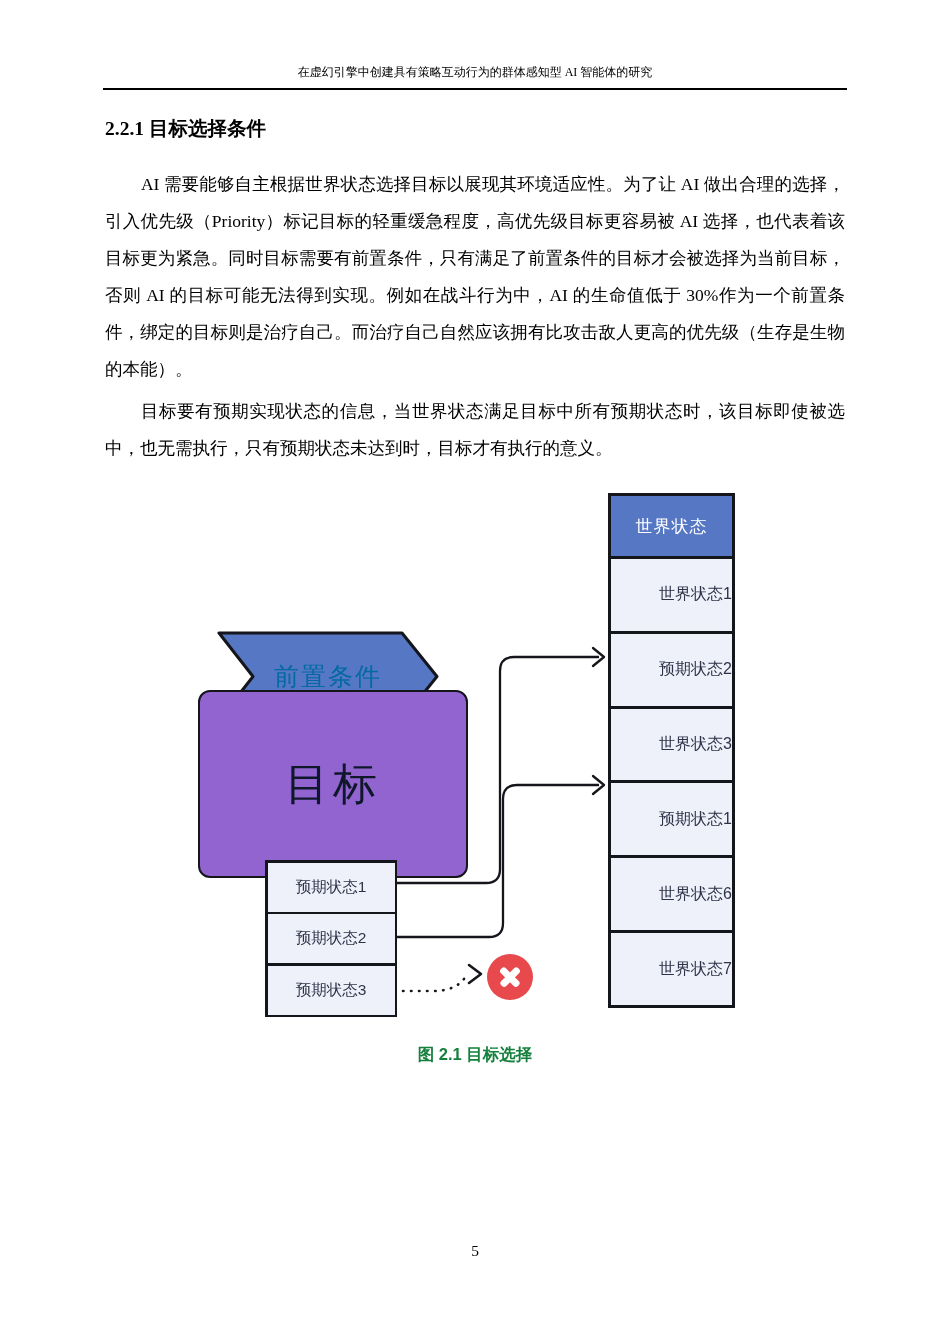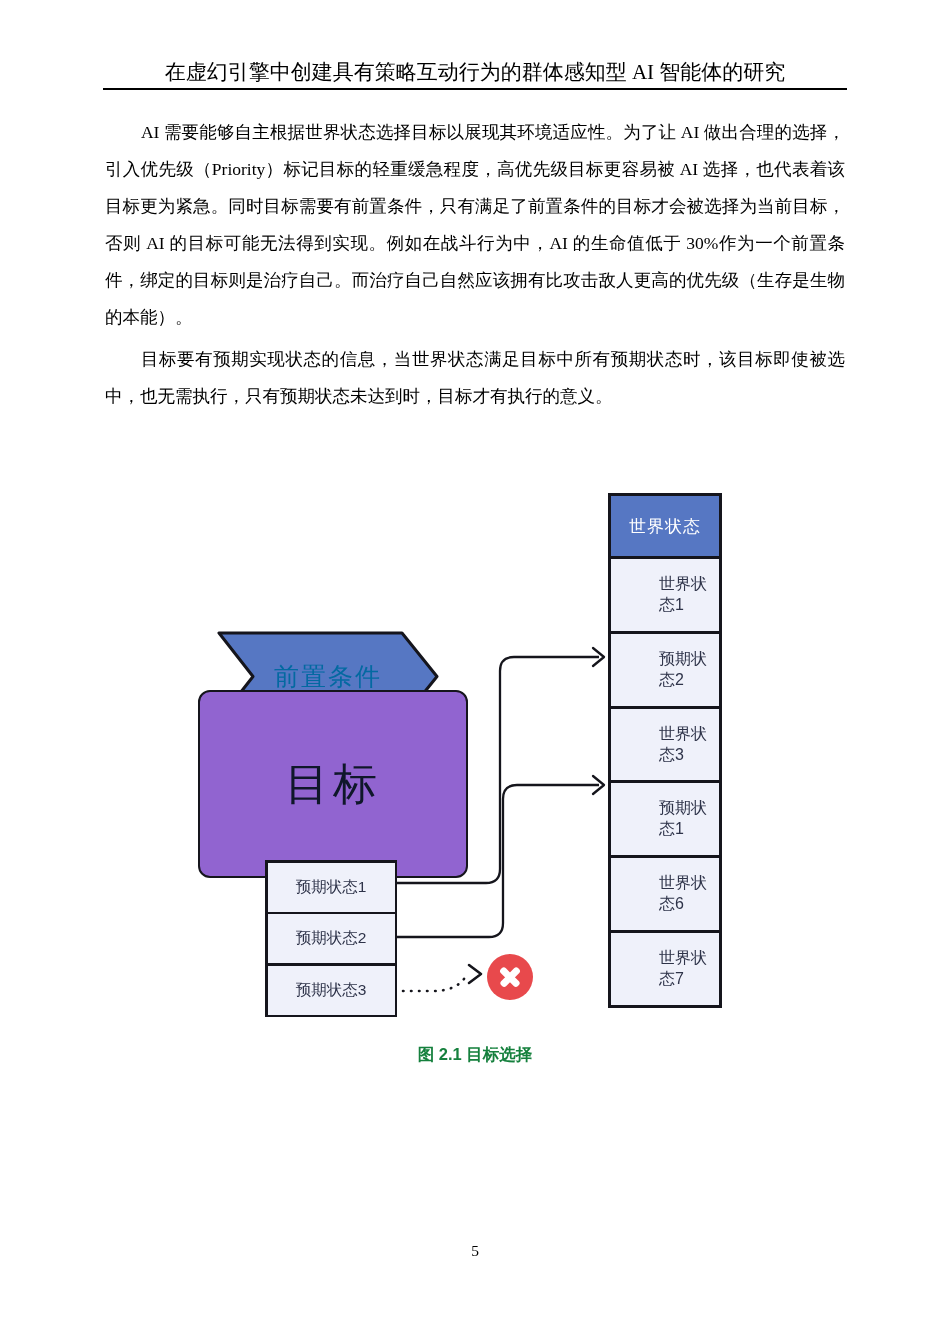--- a/index.html
+++ b/index.html
@@ -13,21 +13,21 @@
     color:#000;
     overflow:hidden;
   }
 
   
   .running-head {
     margin:0 103px;
     padding-top:60px;
     padding-bottom:4px;
     text-align:center;
-    font-size:21px;
+    font-size:12px;
     line-height:24px;
     border-bottom:2px solid #000;
   }
 
   
   .section-heading {
     margin:26px 105px 0;
     font-size:19.5px;
     font-weight:bold;
     line-height:26px;
@@ -80,21 +80,21 @@
   .exp-cell {
     flex:1 1 0; min-height:0;
     background:var(--cell-bg,#EFF1FA);
     display:flex; align-items:center; justify-content:center;
     font-family:"Liberation Sans","DejaVu Sans",sans-serif;
     font-size:15.5px; color:#2E3349;
   }
 
   .ws-col {
     position:absolute; left:608px; top:13px;
-    width:114px; height:515px;
+    width:127px; height:515px;
     background:var(--stroke,#15151C);
     padding:3px; display:flex; flex-direction:column; gap:3px;
     z-index:2;
   }
   .ws-header {
     flex:0 0 60px;
     background:var(--blue,#5677C3);
     display:flex; align-items:center; justify-content:center;
     color:#fff; font-family:"Liberation Sans","DejaVu Sans",sans-serif;
     font-size:17px; letter-spacing:1px;
@@ -135,20 +135,21 @@
 </style>
 </head>
 <body>
 
 <div class="page">
 
   <div class="running-head">
     <span>在虚幻引擎中创建具有策略互动行为的群体感知型 AI 智能体的研究</span>
   </div>
 
+  <h2 class="section-heading">2.2.1 目标选择条件</h2>
 
   <p class="body-par">AI 需要能够自主根据世界状态选择目标以展现其环境适应性。为了让 AI 做出合理的选择，引入优先级（Priority）标记目标的轻重缓急程度，高优先级目标更容易被 AI 选择，也代表着该目标更为紧急。同时目标需要有前置条件，只有满足了前置条件的目标才会被选择为当前目标，否则 AI 的目标可能无法得到实现。例如在战斗行为中，AI 的生命值低于 30%作为一个前置条件，绑定的目标则是治疗自己。而治疗自己自然应该拥有比攻击敌人更高的优先级（生存是生物的本能）。</p>
   <p class="body-par">目标要有预期实现状态的信息，当世界状态满足目标中所有预期状态时，该目标即使被选中，也无需执行，只有预期状态未达到时，目标才有执行的意义。</p>
 
   <div class="figure">
 
     <svg class="connector-layer" width="950" height="560" viewBox="0 0 950 560">
 
       <polygon points="219,153 402,153 437,196.5 402,240 219,240 253,196.5" fill="var(--blue,#5677C3)" stroke="var(--stroke,#15151C)" stroke-width="3" stroke-linejoin="round"></polygon>
 

